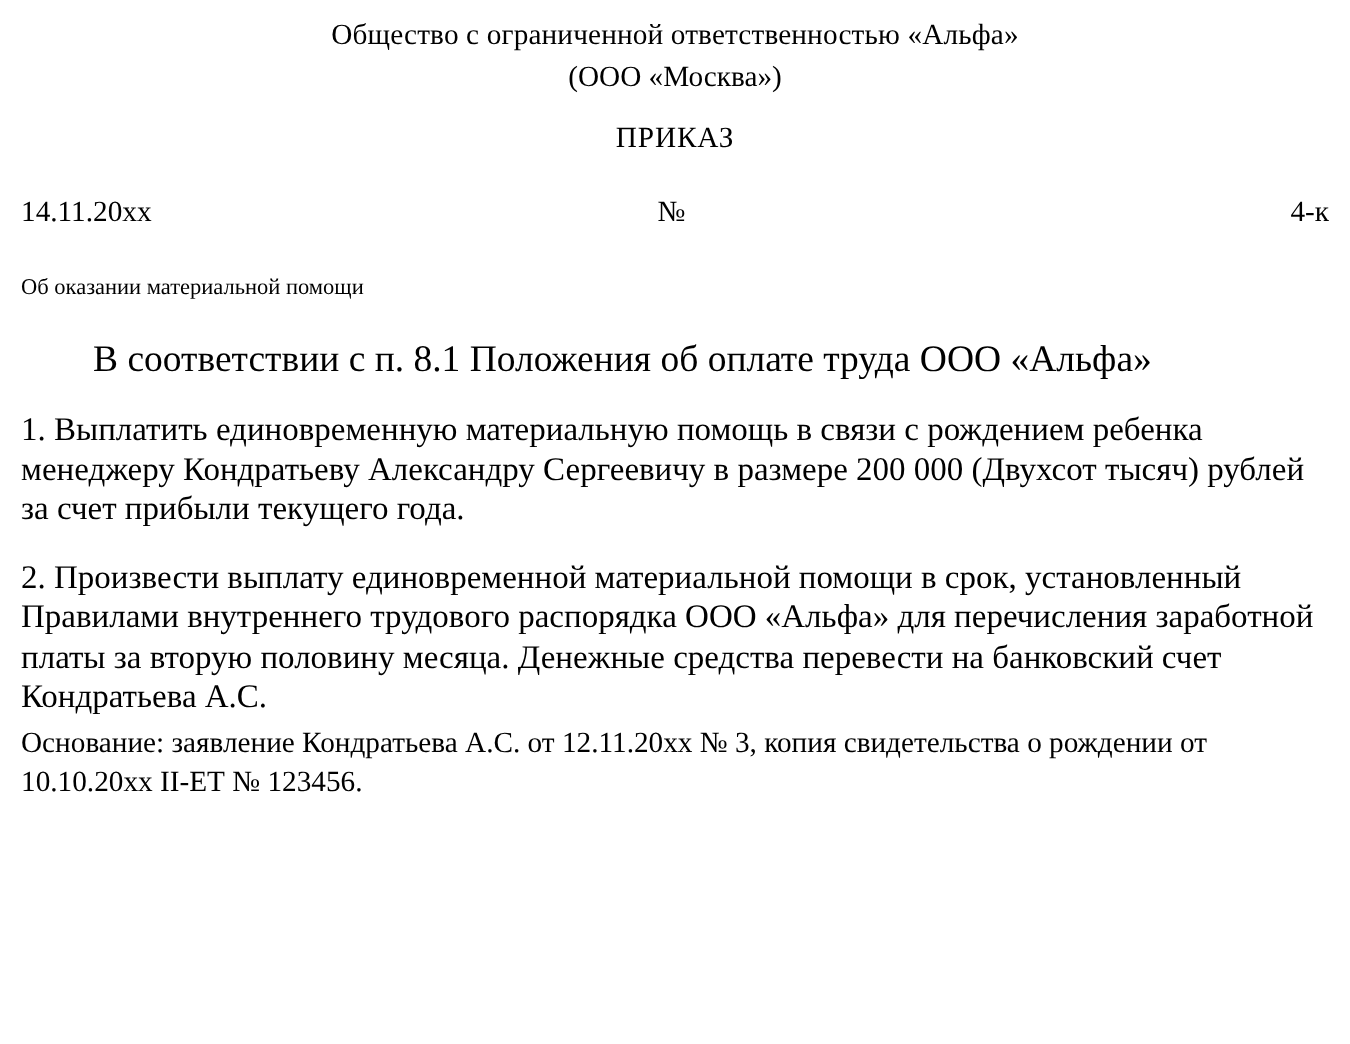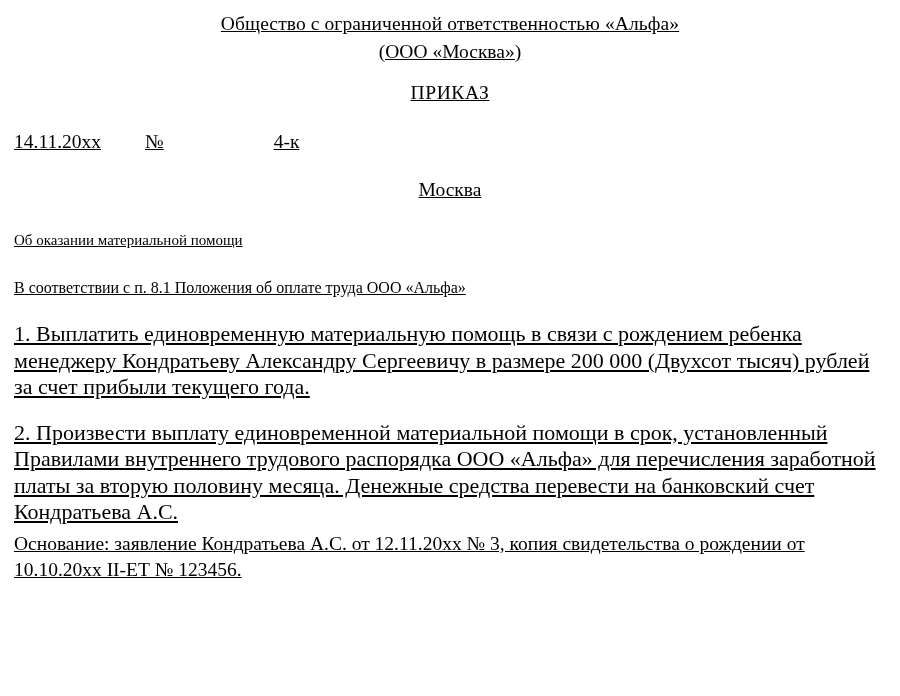--- a/index.html
+++ b/index.html
@@ -13,21 +13,20 @@
     font-family: "Liberation Serif", "DejaVu Serif", serif;
     color: #000000;
     overflow: hidden;
   }
   .page {
     width: 900px;
     height: 539px;
     box-sizing: border-box;
     padding: 10px 14px 0 14px;
     position: relative;
-    text-decoration: underline;
   }
   .center {
     text-align: center;
   }
   .org-line {
     font-size: 19.5px;
     line-height: 27px;
     letter-spacing: 0.1px;
   }
   .org-short {
@@ -38,42 +37,43 @@
     font-size: 19.5px;
     line-height: 30px;
     margin-top: 11px;
     letter-spacing: 0.6px;
   }
   .meta-row {
     margin-top: 20px;
     font-size: 19.5px;
     line-height: 28px;
     display: flex;
-    justify-content: flex-start;
+    justify-content: space-between;
     align-items: baseline;
   }
   .meta-date { display: inline-block; }
   .meta-no { display: inline-block; margin-left: 44px; }
   .meta-num { display: inline-block; margin-left: 110px; }
   .city {
     font-size: 19.5px;
     line-height: 28px;
     margin-top: 20px;
   }
   .subject {
     font-size: 15px;
     line-height: 28px;
     margin-top: 22px;
     text-align: left;
   }
   .basis-line {
-    font-size: 16px;
+    font-size: 25px;
     line-height: 28px;
     margin-top: 20px;
     text-align: left;
+    margin-left: 48px;
   }
   .order-word {
     font-size: 19.5px;
     line-height: 28px;
     margin-top: 19px;
     text-align: left;
     letter-spacing: 0.3px;
   }
   .clause {
     font-size: 22px;
@@ -96,21 +96,20 @@
   <div class="center org-line">Общество с ограниченной ответственностью «Альфа»</div>
   <div class="center org-short">(ООО «Москва»)</div>
   <div class="center doc-type">ПРИКАЗ</div>
 
   <div class="meta-row">
     <span class="meta-date">14.11.20хх</span>
     <span class="meta-no">№</span>
     <span class="meta-num">4-к</span>
   </div>
 
-  <div class="center city">Москва</div>
 
   <div class="subject">Об оказании материальной помощи</div>
 
   <div class="basis-line">В соответствии с п. 8.1 Положения об оплате труда ООО «Альфа»</div>
 
 
   <div class="clause">1. Выплатить единовременную материальную помощь в связи с рождением ребенка менеджеру Кондратьеву Александру Сергеевичу в размере 200 000 (Двухсот тысяч) рублей за счет прибыли текущего года.</div>
   <div class="clause">2. Произвести выплату единовременной материальной помощи в срок, установленный Правилами внутреннего трудового распорядка ООО «Альфа» для перечисления заработной платы за вторую половину месяца. Денежные средства перевести на банковский счет Кондратьева А.С.</div>
 
   <div class="footer-note">Основание: заявление Кондратьева А.С. от 12.11.20хх № 3, копия свидетельства о рождении от 10.10.20хх II-ЕТ № 123456.</div>

